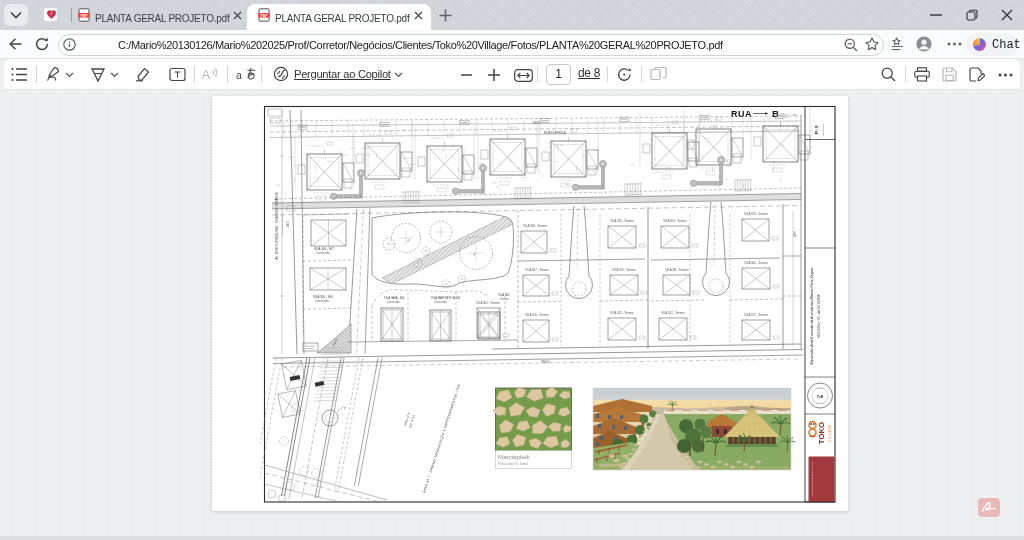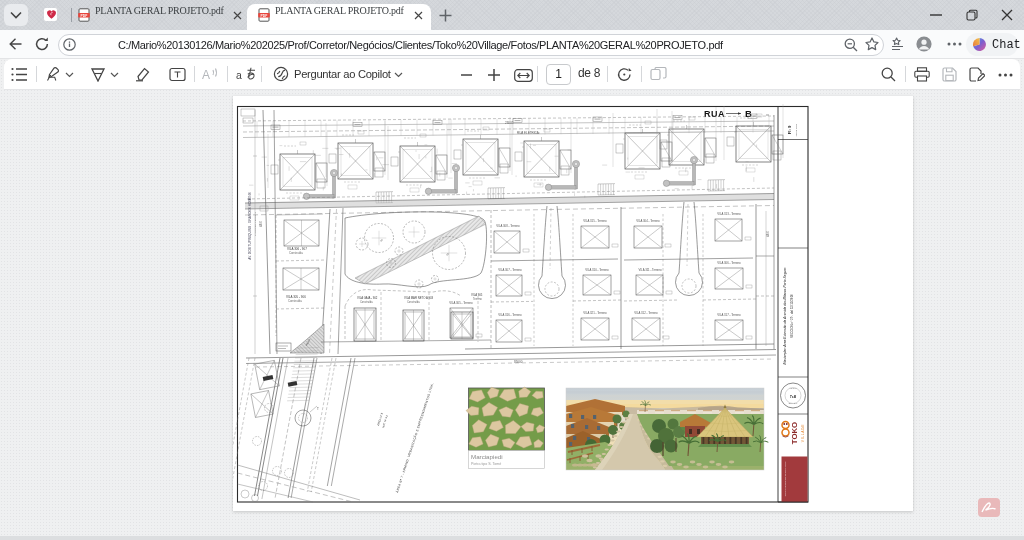--- a/index.html
+++ b/index.html
@@ -2,38 +2,38 @@
 <html><head><meta charset="utf-8">
 <style>
 html,body{margin:0;padding:0;}
 body{width:1024px;height:540px;overflow:hidden;font-family:"Liberation Sans",sans-serif;position:relative;background:#eff0f1;}
 .abs{position:absolute;}
 
 #tabbar{left:0;top:0;width:1024px;height:30px;background:#d5d8dc;background-image:repeating-linear-gradient(45deg,rgba(201,204,209,0.4) 0 1px,rgba(0,0,0,0) 1px 3px),repeating-linear-gradient(-45deg,rgba(201,204,209,0.4) 0 1px,rgba(0,0,0,0) 1px 3px);}
 #tsearch{left:4px;top:4px;width:24px;height:22px;border-radius:6px;background:#e9ebee;}
 #hearttile{left:44px;top:8px;width:13px;height:13px;border-radius:2px;background:#fff;}
 .tsep{top:8px;width:1px;height:14px;background:#9aa0a6;}
-.tabtitle{font-size:10px;letter-spacing:-0.25px;color:#3c4043;top:5px;white-space:nowrap;font-family:Liberation Serif, serif;}
+.tabtitle{font-size:10px;letter-spacing:-0.25px;color:#3c4043;top:13px;white-space:nowrap;}
 #activetab{left:247px;top:4px;width:184px;height:26px;background:#fff;border-radius:8px 8px 0 0;}
 #plus{left:439px;top:9px;}
 
 #addrrow{left:0;top:30px;width:1024px;height:29px;background:#fafbfc;border-bottom:1px solid #e3e4e6;box-sizing:border-box;}
 #urlpill{left:58px;top:33.5px;width:826px;height:22px;border:1px solid #d0d3d8;border-radius:12px;background:#fff;box-sizing:border-box;}
 #arquivo{left:80px;top:38.5px;font-size:10.5px;color:#5f6368;margin-top:40px;}
 #urltext{left:118px;top:38.5px;font-size:11px;color:#202124;letter-spacing:-0.35px;white-space:nowrap;text-align:center;}
 #chatbtn{left:966px;top:33px;width:52px;height:23px;border-radius:12px;background:#f1f3f5;}
 #chattext{left:992px;top:37.5px;font-size:12px;color:#202124;font-family:Liberation Mono, monospace;}
 
 #content{left:0;top:59px;width:1024px;height:481px;background:#eff0f1;background-image:radial-gradient(#e2e3e5 0.8px, rgba(0,0,0,0) 0.9px);background-size:3px 3px;}
 #pdfbar{left:4px;top:0px;width:1016px;height:31px;background:#fff;border-radius:8px 8px 0 0;border-bottom:1px solid #e4e5e7;box-sizing:border-box;}
 .psep{top:7px;width:1px;height:16px;background:#d5d7da;}
-.ptext{font-size:11.2px;letter-spacing:-0.3px;color:#333;}
+.ptext{font-size:11.2px;letter-spacing:-0.3px;color:#333;text-decoration:underline;}
 #pagebox{left:546px;top:64px;width:25px;height:21px;border:1px solid #c8cacd;border-radius:4px;background:#fff;box-sizing:border-box;font-size:12px;color:#222;text-align:center;line-height:19px;}
 
-#page{left:233px;top:96px;width:680px;height:415px;background:#fff;box-shadow:0 1px 3px rgba(0,0,0,0.18);}
+#page{left:212px;top:96px;width:588px;height:415px;background:#fff;box-shadow:0 1px 3px rgba(0,0,0,0.18);padding-left:48px;}
 #acro{left:978px;top:498px;width:22px;height:19px;border-radius:4px;background:#e9b9ba;}
 #botstrip{left:0;top:536px;width:1024px;height:4px;background:#dcdee0;}
 svg{display:block;}
 svg text{font-family:"Liberation Sans",sans-serif;}
 </style></head>
 <body>
 
 <div id="tabbar" class="abs"></div>
 <div id="tsearch" class="abs"></div>
 <svg class="abs" style="left:10px;top:11px" width="12" height="8">

